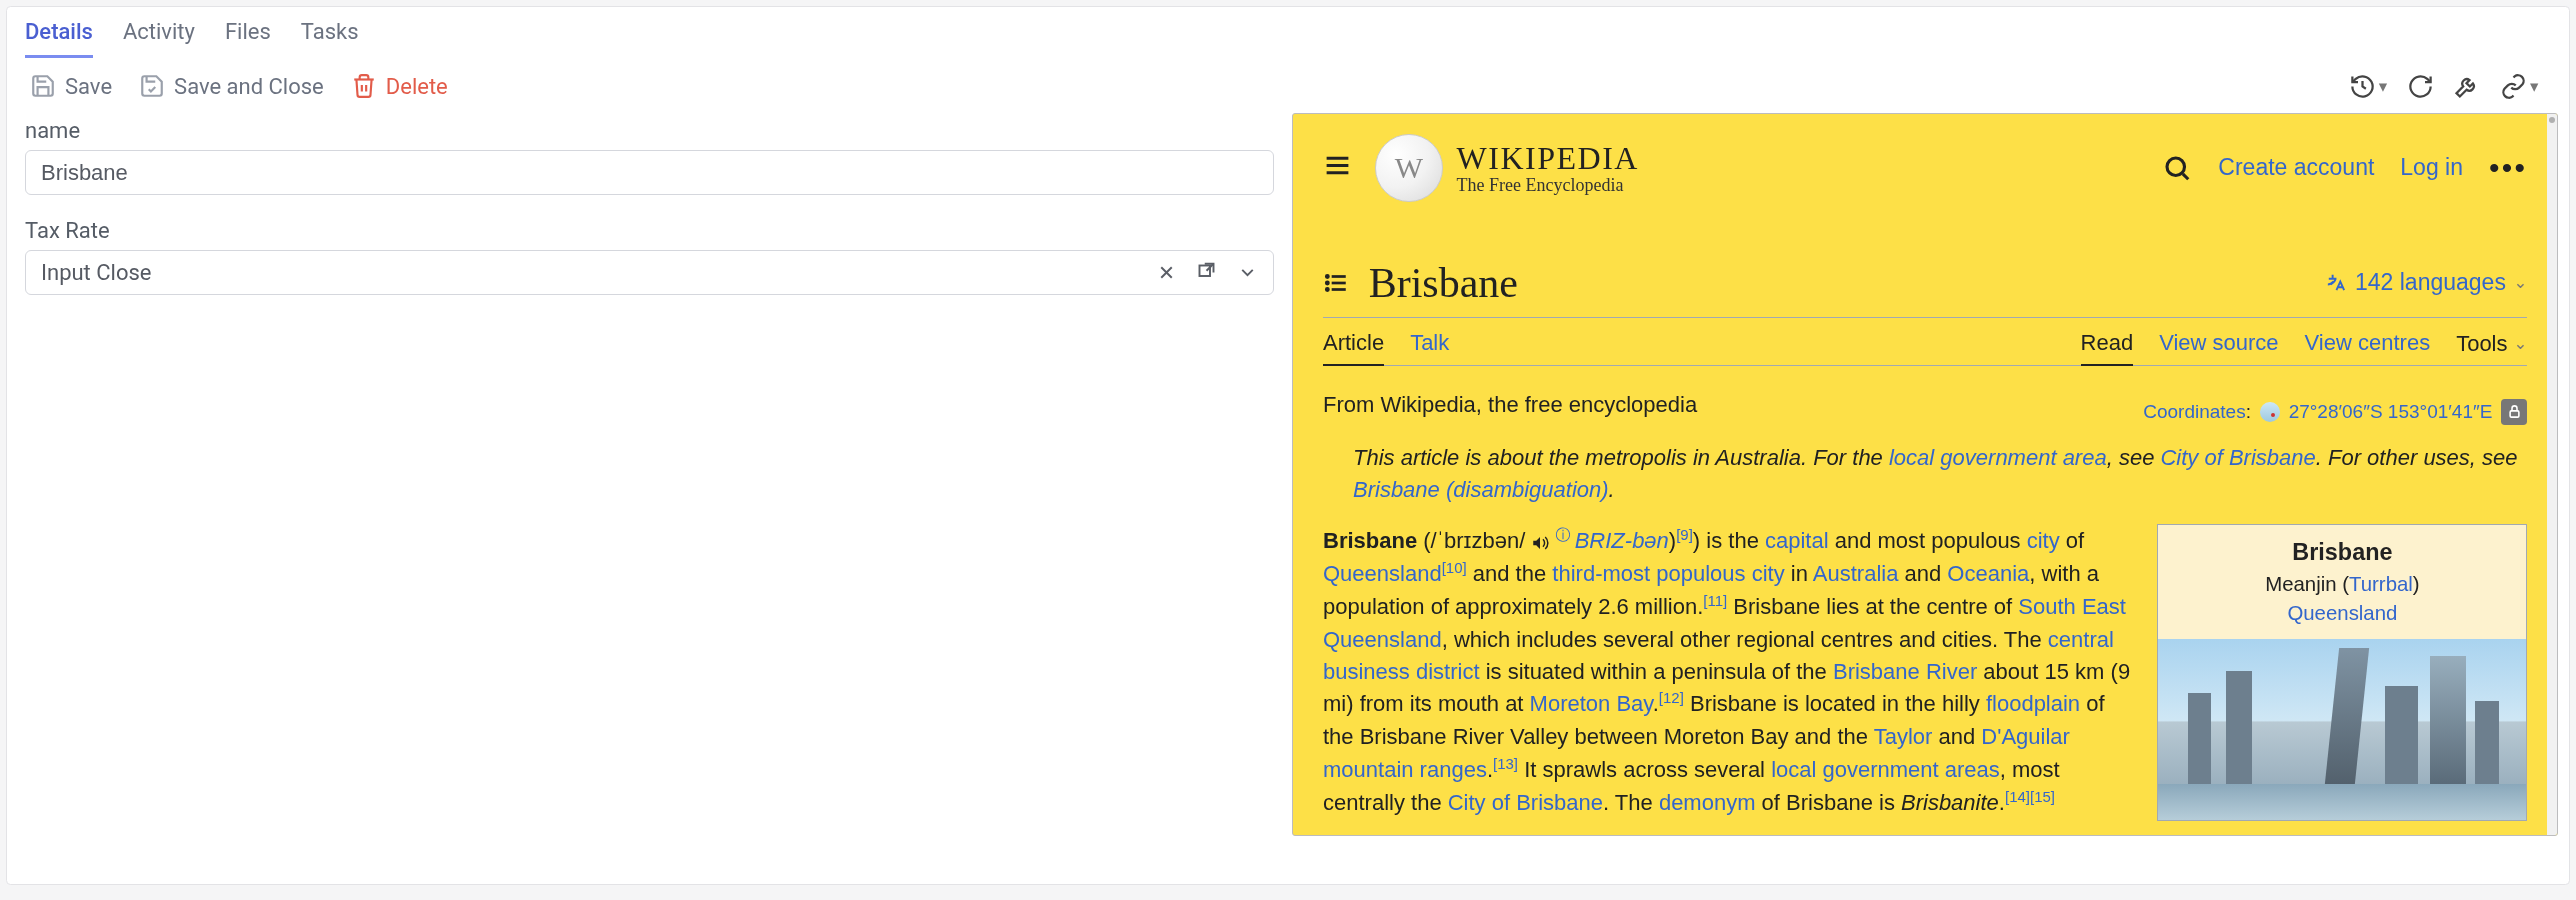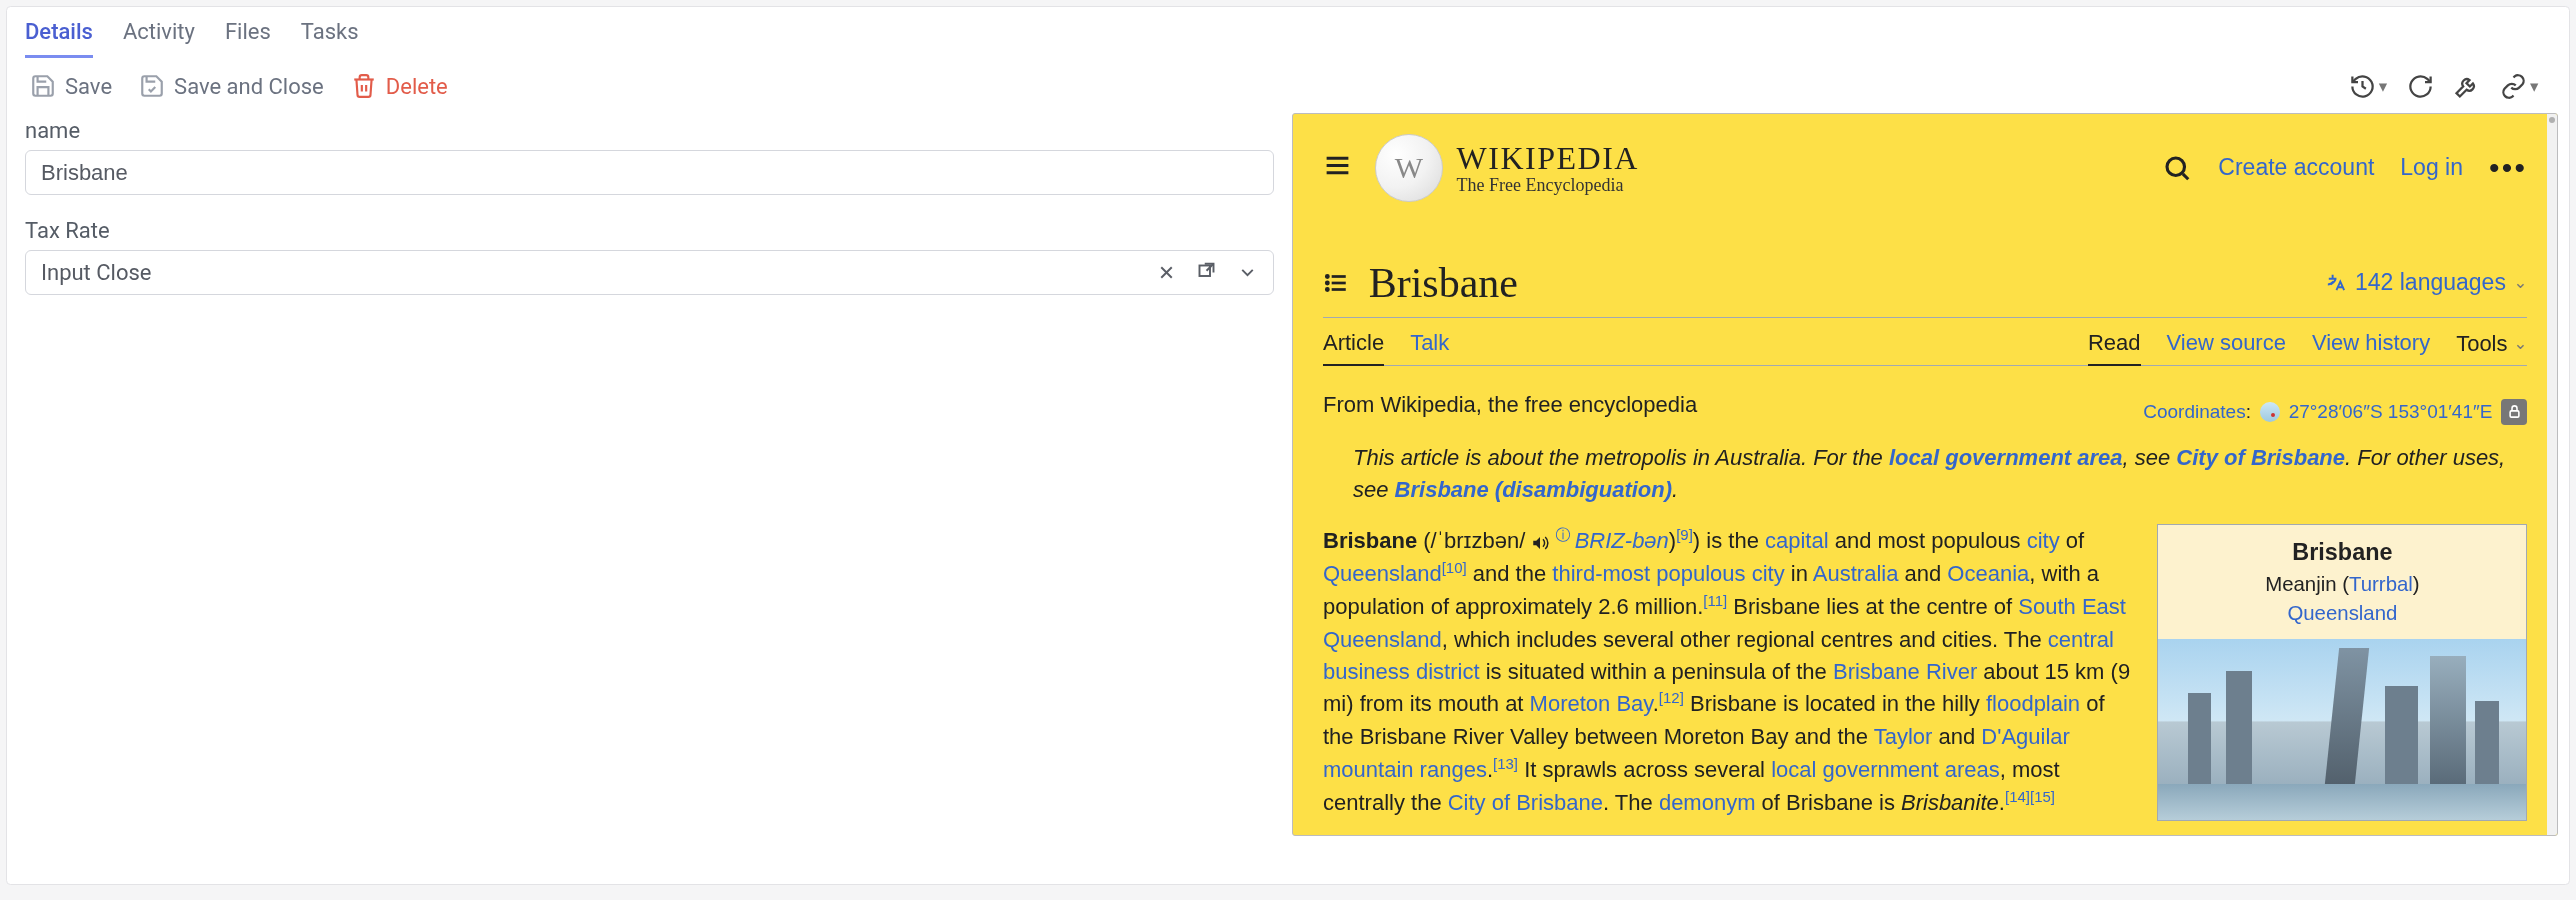--- a/index.html
+++ b/index.html
@@ -200,21 +200,21 @@
   .coord-row a {color:#3366cc;text-decoration:none;}
   .lock { width:26px;height:26px;background:#777;border-radius:3.8px;display:flex;align-items:center;justify-content:center;}
   .lock svg{width:15px;height:15px;stroke:#fff;fill:none;stroke-width:2.5;}
   .globe-dot{width:19.7px;height:19.7px;border-radius:50%;background:linear-gradient(#cde8f7,#9ec9df);display:inline-block;position:relative;}
   .globe-dot::after{content:"";position:absolute;width:4.5px;height:4.5px;background:#c33;border-radius:50%;left:10.6px;top:10.6px;}
   .hatnote {
     font-style: italic;
     padding: 1.5px 0 18px 30px;
     color:#202122;
   }
-  .hatnote a{ color:#3366cc; font-style:italic; text-decoration:none;font-weight:bold;}
+  .hatnote a{ color:#3366cc; font-style:italic; text-decoration:none;}
   a.wl{ color:#3366cc; text-decoration:none;}
   .sup{ color:#3366cc; font-size:15px; vertical-align: super;}
   .ipa{font-family: Arial;}
   .speaker{display:inline-block;width:18px;height:18px;vertical-align:middle;}
   .infobox {
     float:right; width: 370px; border:0.8px solid #a2a9b1; background:#f8f9fa; font-size:20.4px; margin-left:23px;
   }
   .infobox .ib-head { background:#fdf2ce; text-align:center; padding: 10.6px 7.6px;}
   .infobox .ib-head .t1{ font-weight:bold; font-size:23.4px;}
   .infobox .ib-head a{color:#3366cc;text-decoration:none;}
@@ -388,21 +388,21 @@
             </div>
 
             <div class="wiki-tabrow">
               <div class="wtabs-left">
                 <div class="wtab sel">Article</div>
                 <div class="wtab">Talk</div>
               </div>
               <div class="wtabs-right">
                 <div class="wtab sel">Read</div>
                 <div class="wtab">View source</div>
-                <div class="wtab">View history</div>
+                <div class="wtab">View centres</div>
                 <div class="wtab black tools">
                   <span>Tools</span>
                   <span class="chev">⌄</span>
                 </div>
               </div>
             </div>
 
             <div class="wiki-body">
               <div class="from-line">From Wikipedia, the free encyclopedia</div>
               <div class="coord-row">

